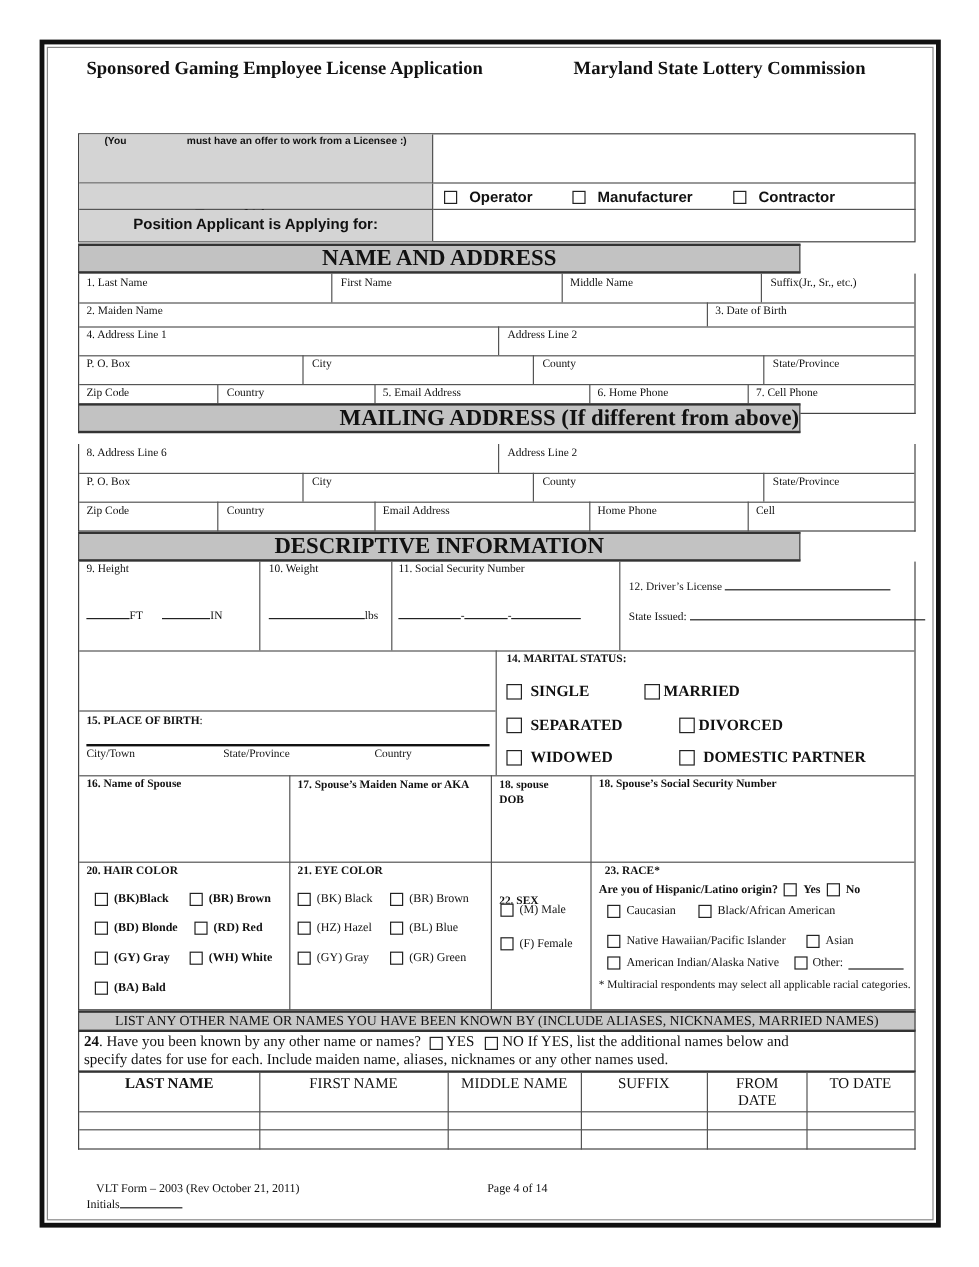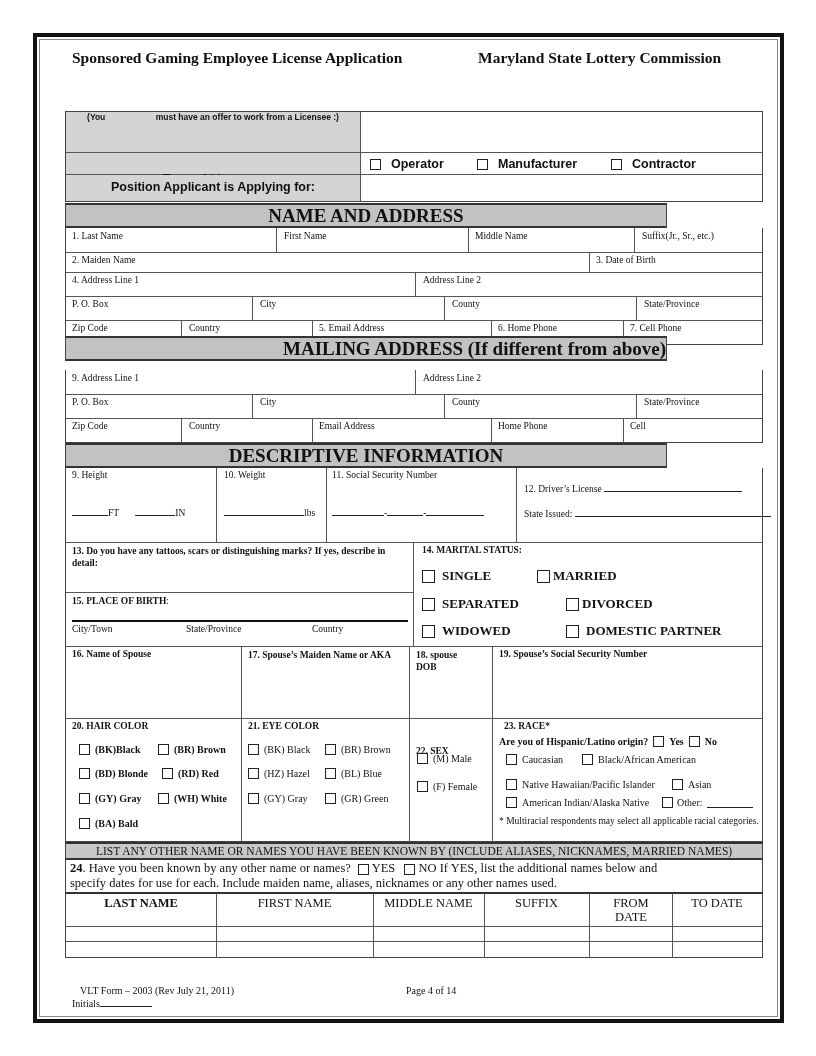--- a/index.html
+++ b/index.html
@@ -112,21 +112,21 @@
   <div class="lbl" style="left:123px;top:95px;">Country</div>
   <div class="lbl" style="left:253px;top:95px;">5.  Email Address</div>
   <div class="lbl" style="left:432px;top:95px;">6.  Home Phone</div>
   <div class="lbl" style="left:564px;top:95px;">7.  Cell Phone</div>
 </div>
 
 <div class="section-bar" style="top:336px;text-align:right;">MAILING ADDRESS (If different from above)</div>
 <div class="box" style="left:65px;top:370px;width:698px;height:73px;border-top:none;">
   <div class="hline" style="left:0;top:24px;width:696px;"></div>
   <div class="vline" style="left:349px;top:0;height:24px;"></div>
-  <div class="lbl" style="left:6px;top:3px;">9.  Address Line 1</div>
+  <div class="lbl" style="left:6px;top:3px;">8.  Address Line 6</div>
   <div class="lbl" style="left:357px;top:3px;">Address Line 2</div>
   <div class="hline" style="left:0;top:48px;width:696px;"></div>
   <div class="vline" style="left:186px;top:24px;height:24px;"></div>
   <div class="vline" style="left:378px;top:24px;height:24px;"></div>
   <div class="vline" style="left:570px;top:24px;height:24px;"></div>
   <div class="lbl" style="left:6px;top:27px;">P. O. Box</div>
   <div class="lbl" style="left:194px;top:27px;">City</div>
   <div class="lbl" style="left:386px;top:27px;">County</div>
   <div class="lbl" style="left:578px;top:27px;">State/Province</div>
   <div class="vline" style="left:115px;top:48px;height:25px;"></div>
@@ -162,21 +162,20 @@
   </div>
   <div class="lbl" style="left:458px;top:14px;">
     <span>12.  Driver’s License</span> <span class="uline" style="width:138px;"></span>
   </div>
   <div class="lbl" style="left:458px;top:39px;">
     <span>State Issued:</span> <span class="uline" style="width:196px;"></span>
   </div>
 
   <div class="vline" style="left:347px;top:74px;height:104px;"></div>
   <div class="hline" style="left:0;top:124px;width:347px;"></div>
-  <div class="lblb" style="left:6px;top:77px;width:330px;white-space:normal;line-height:12px;">13.  Do you have any tattoos, scars or distinguishing marks?  If yes, describe in detail:</div>
   <div class="lblb" style="left:6px;top:128px;">
     <span>15.  PLACE OF BIRTH</span><span style="font-weight:normal;">:</span>
   </div>
   <div style="position:absolute;left:6px;top:152px;width:336px;height:2px;background:#111;"></div>
   <div class="lbl" style="left:6px;top:156px;">City/Town</div>
   <div class="lbl" style="left:120px;top:156px;">State/Province</div>
   <div class="lbl" style="left:246px;top:156px;">Country</div>
 
   <div class="lblb" style="left:356px;top:77px;">14.  MARITAL STATUS:</div>
   <div class="marital" style="left:356px;top:100px;">
@@ -205,21 +204,21 @@
     </div>
 
   <div class="hline" style="left:0;top:178px;width:696px;"></div>
 
   <div class="vline" style="left:175px;top:178px;height:196px;"></div>
   <div class="vline" style="left:343px;top:178px;height:196px;"></div>
   <div class="vline" style="left:426px;top:178px;height:196px;"></div>
   <div class="lblb" style="left:6px;top:181px;">16.  Name of Spouse</div>
   <div class="lblb" style="left:182px;top:181px;width:150px;white-space:normal;line-height:12px;">17.  Spouse’s Maiden Name or AKA</div>
   <div class="lblb" style="left:350px;top:181px;width:60px;white-space:normal;line-height:12px;">18. spouse DOB</div>
-  <div class="lblb" style="left:433px;top:181px;">19.  Spouse’s Social Security Number</div>
+  <div class="lblb" style="left:433px;top:181px;">18.  Spouse’s Social Security Number</div>
 
   <div class="hline" style="left:0;top:250px;width:696px;"></div>
 
   <div class="lblb" style="left:6px;top:253px;">20.  HAIR COLOR</div>
   <div class="opt optb" style="left:13px;top:276px;">
       <span class="cb"></span>
       <span>(BK)Black</span>
     </div>
   <div class="opt optb" style="left:92px;top:276px;">
       <span class="cb"></span>
@@ -339,17 +338,17 @@
   <div class="th" style="left:0;top:2px;width:150px;font-weight:bold;">LAST NAME</div>
   <div class="th" style="left:150px;top:2px;width:157px;">FIRST NAME</div>
   <div class="th" style="left:307px;top:2px;width:111px;">MIDDLE NAME</div>
   <div class="th" style="left:418px;top:2px;width:105px;">SUFFIX</div>
   <div class="th" style="left:538px;top:2px;width:54px;">FROM DATE</div>
   <div class="th" style="left:622px;top:2px;width:58px;">TO DATE</div>
   <div style="position:absolute;left:0;top:33px;width:696px;height:14px;"></div>
   <div style="position:absolute;left:0;top:48px;width:696px;height:15px;"></div>
 </div>
 
-<div class="lbl" style="left:80px;top:985px;font-size:10px;">VLT Form – 2003 (Rev July 21, 2011)</div>
+<div class="lbl" style="left:80px;top:985px;font-size:10px;">VLT Form – 2003 (Rev October 21, 2011)</div>
 <div class="lbl" style="left:72px;top:997px;font-size:10px;">
   <span>Initials</span><span class="uline" style="width:52px;"></span>
 </div>
 <div class="lbl" style="left:406px;top:985px;font-size:10px;">Page 4 of 14</div>
 
 </body></html>

